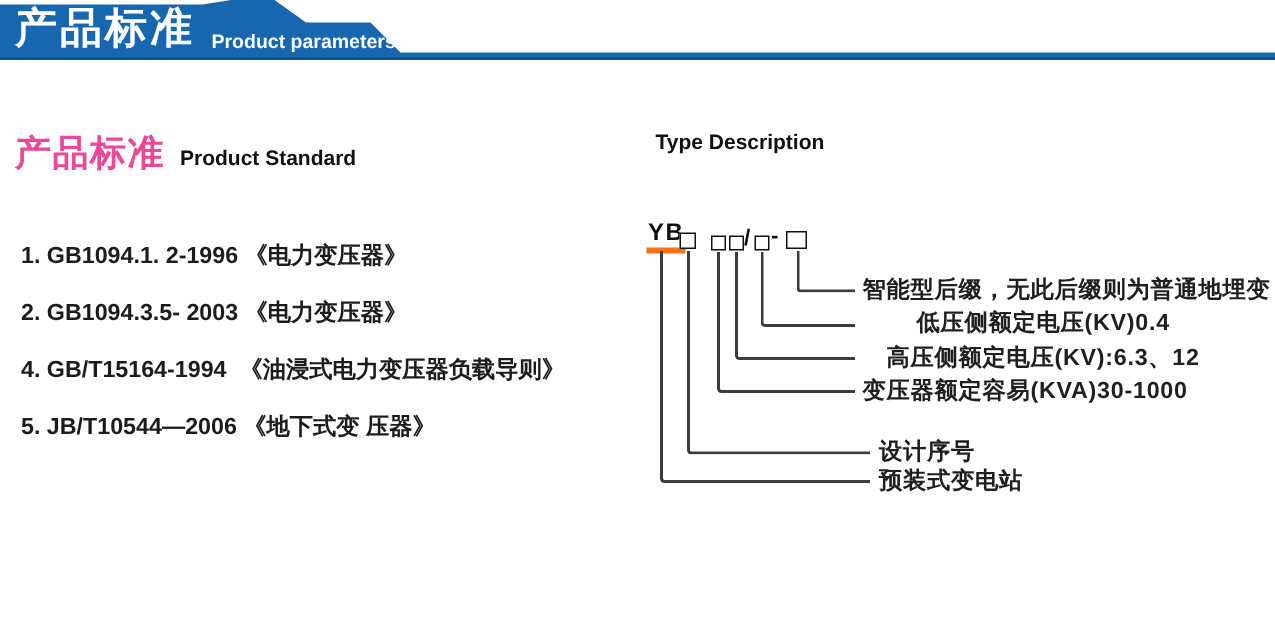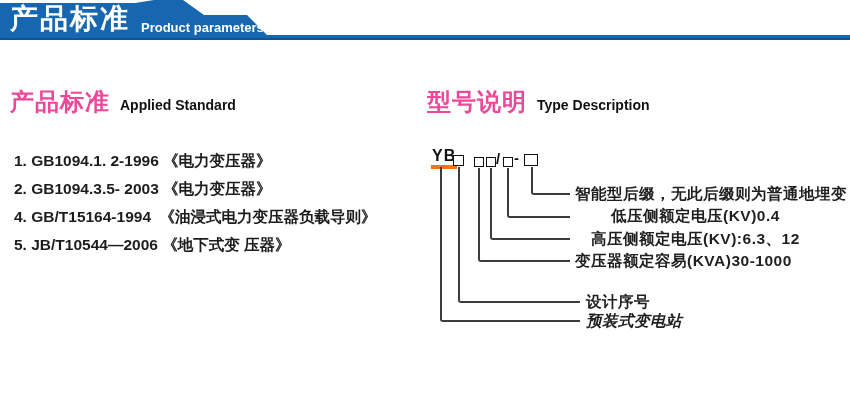--- a/index.html
+++ b/index.html
@@ -25,21 +25,21 @@
     white-space:nowrap;
   }
   
   .sec-head{position:absolute;display:flex;align-items:baseline;white-space:nowrap;}
   .sec-head .cn{color:#ec4899;font-size:24px;font-weight:bold;letter-spacing:1px;}
   .sec-head .en{color:#111111;font-size:14px;font-weight:600;margin-left:10px;}
   .sec-left{left:10px;top:86px;}
   .sec-right{left:427px;top:86px;}
   
   .standards{position:absolute;left:14px;top:147px;width:425px;color:#1c1c1c;}
-  .std-row{height:28px;line-height:28px;font-size:15.5px;font-weight:600;white-space:pre;}
+  .std-row{height:28px;line-height:28px;font-size:15.5px;font-weight:600;white-space:pre;margin-top:10px;}
   .std-row.indent{padding-left:157px;}
   
   .code-box{position:absolute;border:1.5px solid #111;background:#fff;}
   .yb{
     position:absolute;left:431px;top:147px;font-size:16px;font-weight:bold;color:#111;
     border-bottom:4px solid #f97316;padding:0 1px 1px 1px;line-height:17px;letter-spacing:1px;
   }
   .sym{position:absolute;font-size:15px;font-weight:bold;color:#111;line-height:18px;}
   .connector{
     position:absolute;border-left:2px solid #3c3c3c;border-bottom:2px solid #3c3c3c;
@@ -53,25 +53,24 @@
 </head>
 <body>
 
 <div class="banner"></div>
 <div class="banner-dark-edge"></div>
 <div class="banner-title">产品标准</div>
 <div class="banner-sub">Product parameters</div>
 
 <div class="sec-head sec-left">
   <span class="cn">产品标准</span>
-  <span class="en">Applied Standard</span>
+  <span class="en">Product Standard</span>
 </div>
 
 <div class="sec-head sec-right">
-  <span class="cn">型号说明</span>
   <span class="en">Type Description</span>
 </div>
 
 <div class="standards">
   <div class="std-row">1. GB1094.1. 2-1996 《电力变压器》</div>
   <div class="std-row">2. GB1094.3.5- 2003 《电力变压器》</div>
   <div class="std-row">4. GB/T15164-1994  《油浸式电力变压器负载导则》</div>
   <div class="std-row">5. JB/T10544—2006 《地下式变 压器》</div>
 </div>
 
@@ -89,13 +88,13 @@
 <div class="connector" style="left:490px;top:168px;width:78px;height:70px;"></div>
 <div class="connector" style="left:478px;top:168px;width:90px;height:92px;"></div>
 <div class="connector" style="left:458px;top:167px;width:120px;height:134px;"></div>
 <div class="connector" style="left:440px;top:167px;width:138px;height:153px;"></div>
 
 <div class="ann" style="left:575px;top:185px;">智能型后缀，无此后缀则为普通地埋变</div>
 <div class="ann" style="left:575px;top:207px;margin-left:36px;">低压侧额定电压(KV)0.4</div>
 <div class="ann" style="left:591px;top:230px;text-align:center;">高压侧额定电压(KV):6.3、12</div>
 <div class="ann" style="left:575px;top:252px;">变压器额定容易(KVA)30-1000</div>
 <div class="ann" style="left:586px;top:293px;">设计序号</div>
-<div class="ann" style="left:586px;top:312px;font-style:italic;">预装式变电站</div>
+<div class="ann" style="left:586px;top:312px;">预装式变电站</div>
 
 </body></html>

